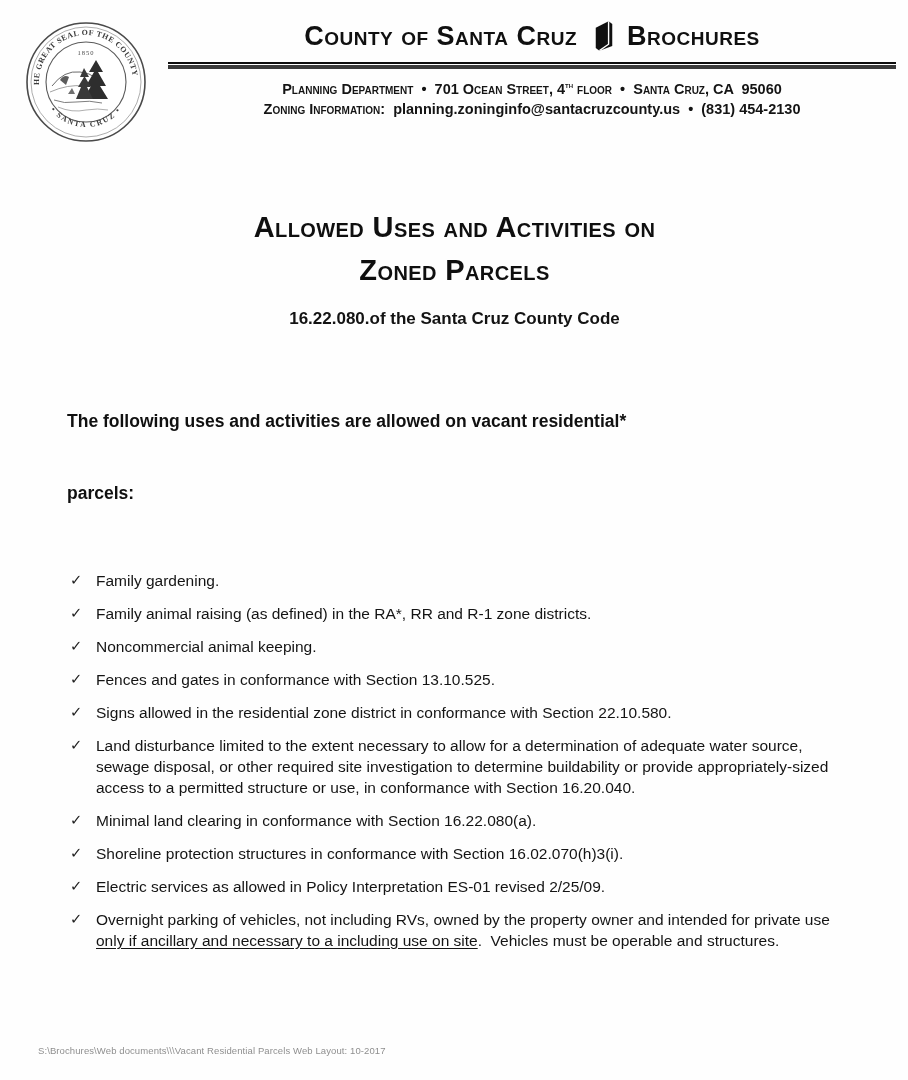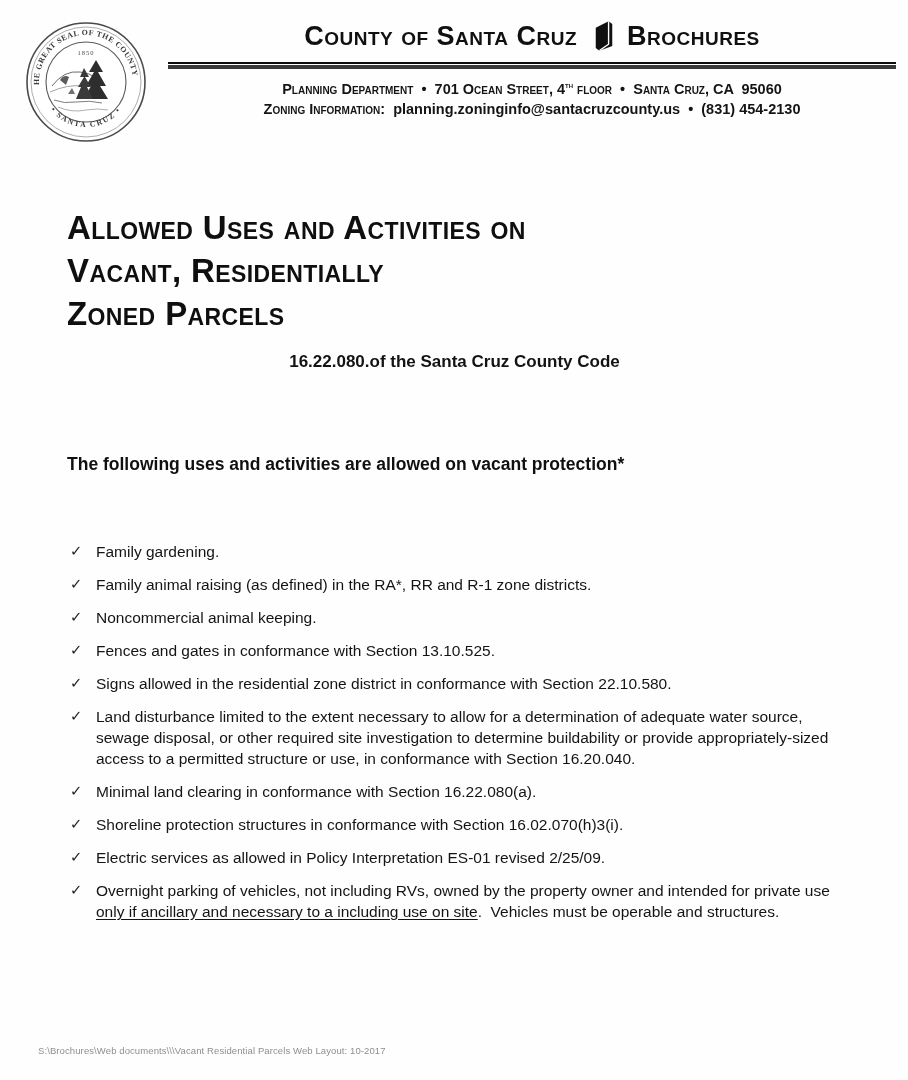--- a/index.html
+++ b/index.html
@@ -42,22 +42,22 @@
   .sup { font-size:9px; vertical-align:6px; letter-spacing:0; }
 
   .seal-ring { font-size:7.8px; font-weight:700; letter-spacing:.6px; fill:#3c3c3c; font-family:"Liberation Serif", serif; }
   .seal-ring-bottom { letter-spacing:1.6px; }
   .seal-year { font-size:6.5px; fill:#4a4a4a; letter-spacing:1px; font-family:"Liberation Serif", serif; }
 
   
   .content { padding:0 66px 0 67px; }
 
   .doc-title {
-    margin-top:58px; text-align:left;
-    font-variant:small-caps; font-weight:700; font-size:33px;
+    margin-top:58px; text-align:center;
+    font-variant:small-caps; font-weight:700; font-size:29px;
     line-height:43px; letter-spacing:.4px; color:#0f0f0f;
   }
   .doc-subtitle {
     margin-top:16px; text-align:center;
     font-weight:700; font-size:17px; line-height:22px; color:#131313;
     white-space:pre-wrap;
   }
 
   .section-heading {
     margin-top:31px; font-weight:700; font-size:17.5px; line-height:24px; color:#101010;
@@ -124,28 +124,28 @@
         <div class="dept-line sc"><span>Planning Department  •  701 Ocean Street, 4</span><span class="sup">th</span><span> floor  •  Santa Cruz, CA  95060</span></div>
         <div class="dept-line"><span class="sc">Zoning Information:</span><span class="plain">  planning.zoninginfo@santacruzcounty.us  •  (831) 454-2130</span></div>
       </div>
     </div>
   </div>
 
   <div class="content">
 
     <div class="doc-title">
         <div>Allowed Uses and Activities on</div>
-        <div>Vacant, Residentially</div>
         <div>Zoned Parcels</div>
       </div>
 
     <div class="doc-subtitle"><div>16.22.080.of the Santa Cruz County Code</div></div>
 
     <div class="section-heading">
-      <div>The following uses and activities are allowed on vacant protection*</div>
+      <div>The following uses and activities are allowed on vacant residential*</div>
+      <div>parcels:</div>
     </div>
 
     <ul class="checklist">
         <li>
           <span class="check">✓</span>
           <span class="li-text"><span>Family gardening.</span></span>
         </li>
         <li>
           <span class="check">✓</span>
           <span class="li-text"><span>Family animal raising (as defined) in the RA*, RR and R-1 zone districts.</span></span>

